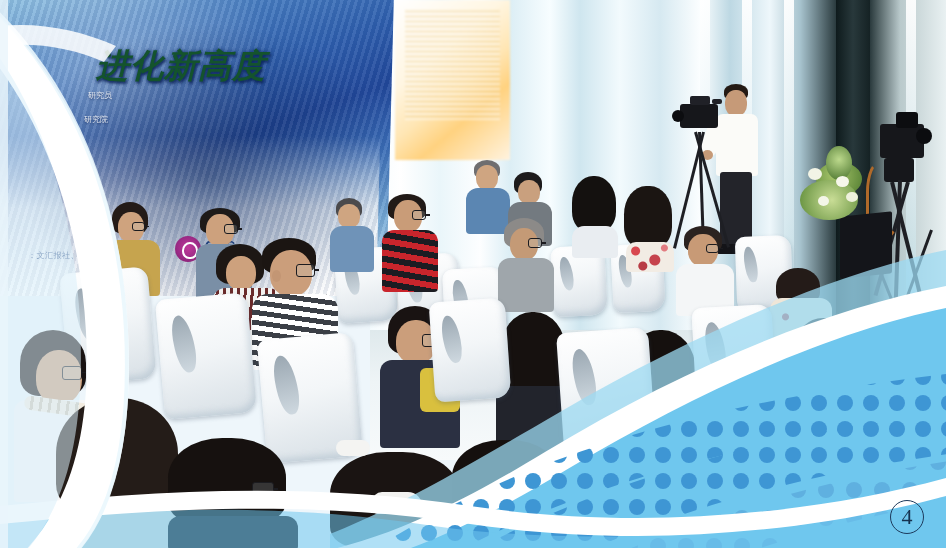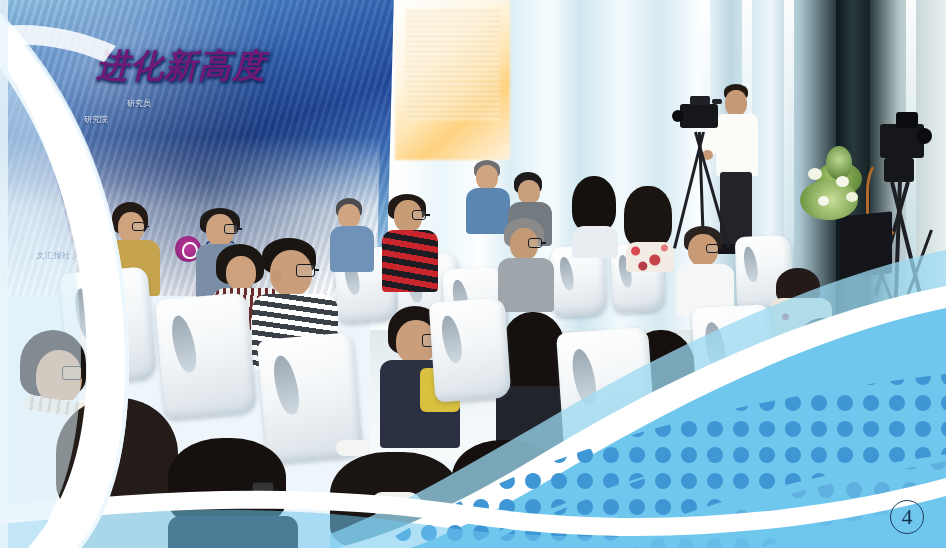--- a/index.html
+++ b/index.html
@@ -69,32 +69,32 @@
     background:linear-gradient(140deg,#ffffff,#fff6e2 35%,#ffe6b4 55%,#ffd280 70%,#fff3df 100%);
     filter:blur(1px);
   }
   .backdrop-bright:after{
     content:""; position:absolute; left:10px; top:10px; right:10px; bottom:40px;
     background:repeating-linear-gradient(0deg, rgba(255,255,255,.5) 0 2px, rgba(240,210,150,.35) 2px 5px);
   }
 
   
   .bd-line1, .bd-line2 {
-    position:absolute; color:#701a75; font-weight:bold; white-space:nowrap;
+    position:absolute; color:#14532d; font-weight:bold; white-space:nowrap;
     text-shadow:0 0 4px rgba(15,45,105,.85), 1px 2px 3px rgba(10,30,80,.9);
     letter-spacing:1px; font-style:italic;
   }
   .bd-line1 { left:96px; top:44px; font-size:33px; }
   .bd-line2 { left:122px; top:82px; font-size:31px; }
 
   .bd-small1, .bd-small2 {
     position:absolute; color:rgba(255,255,255,.85); font-size:8px; white-space:nowrap;
     text-shadow:0 1px 2px rgba(10,30,80,.7);
   }
-  .bd-small1 { left:88px; top:98px;margin-left:39px; }
+  .bd-small1 { left:88px; top:90px; }
   .bd-small2 { left:84px; top:114px; }
 
   
   .bd-credit {
     position:absolute; left:28px; top:250px; font-size:8px; color:#2d4e86;
     white-space:nowrap; letter-spacing:.5px;
   }
   .bd-logo { position:absolute; left:175px; top:236px; width:26px; height:26px; }
   .bd-logo .mark {
     position:absolute; inset:0; border-radius:50%;

